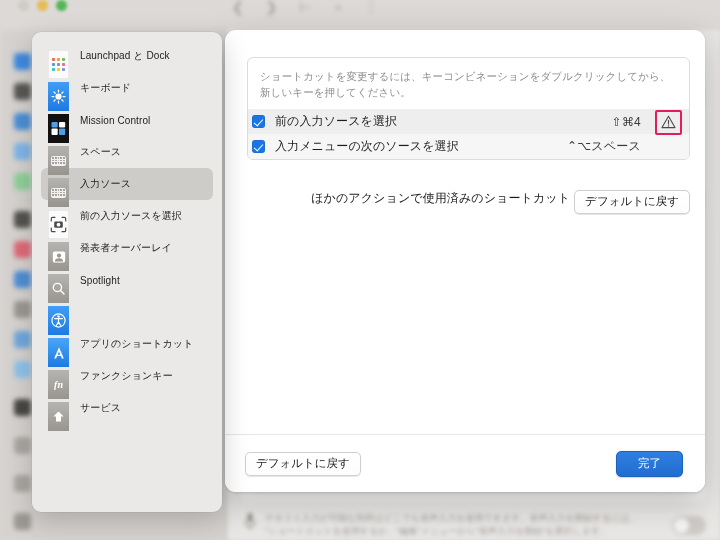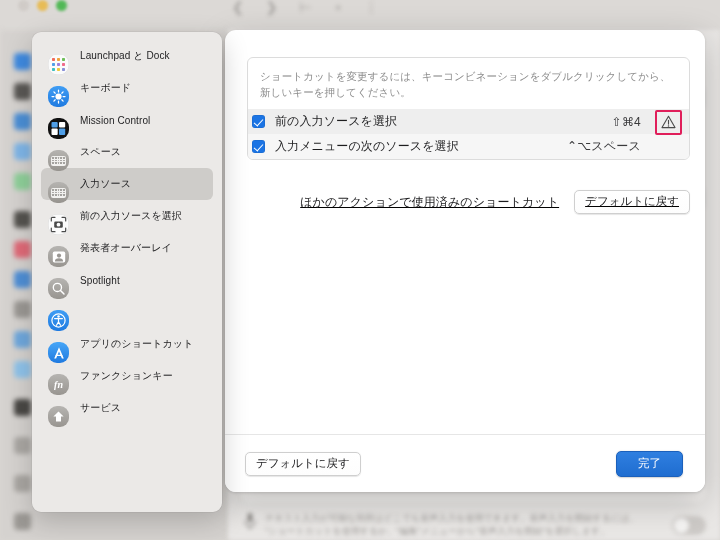--- a/index.html
+++ b/index.html
@@ -111,21 +111,21 @@
     display: flex; align-items: center; justify-content: center;
   }
   .warn-box {
     position: absolute; left: -2px; top: -2px; width: 27px; height: 25px;
     border: 2.5px solid #e01e5a; border-radius: 2px; box-sizing: border-box;
   }
   .warn-tri { display: block; }
 
   .used-row {
     position: absolute; left: 22px; right: 15px; top: 160px;
-    display: flex; align-items: center; justify-content: flex-end; gap: 15px; text-decoration: underline;
+    display: flex; align-items: flex-start; justify-content: flex-end; gap: 4px;
   }
   .used-label { font-size: 12px; color: #1d1d1f; letter-spacing: .1px; }
 
   .btn {
     font-family: "Liberation Sans", "DejaVu Sans", sans-serif;
     font-size: 11.5px; color: #1d1d1f;
     background: linear-gradient(180deg,#ffffff 0%,#fdfdfd 100%);
     border: .5px solid #cfcfcf; border-radius: 5px;
     padding: 4px 10px 5px 10px; line-height: 13px;
     box-shadow: 0 .5px 1px rgba(0,0,0,.10);
@@ -152,21 +152,21 @@
     box-shadow: 0 9px 28px rgba(0,0,0,.20), 0 0 0 .5px rgba(0,0,0,.07);
     padding: 8px 9px; overflow: hidden;
   }
   .pop-item {
     display: flex; align-items: center; gap: 11px;
     height: 32px; padding: 0 7px; border-radius: 6px; cursor: default;
   }
   .pop-item.sel { background: #ceccc9; }
   .pop-label { font-size: 10px; color: #1d1d1f; letter-spacing: .1px; white-space: nowrap; }
   .pop-icon {
-    width: 21px; height: 21px; flex: 0 0 21px; border-radius: 9px;
+    width: 21px; height: 29px; flex: 0 0 21px; border-radius: 0;
     display: flex; align-items: center; justify-content: center;
     overflow: hidden; position: relative; margin-top: 17px;
   }
 
   
   .ic-launchpad { background: #fbfbfb; box-shadow: inset 0 0 0 .5px #dadada; }
   .lp-grid { display: grid; grid-template-columns: repeat(3,3.2px);
     grid-template-rows: repeat(3,3.2px); gap: 1.6px; }
   .lp-grid i { display:block; width:3.2px; height:3.2px; border-radius:.7px; }
   .ic-display { background: linear-gradient(180deg,#3f9df4,#1f7ae0); }

